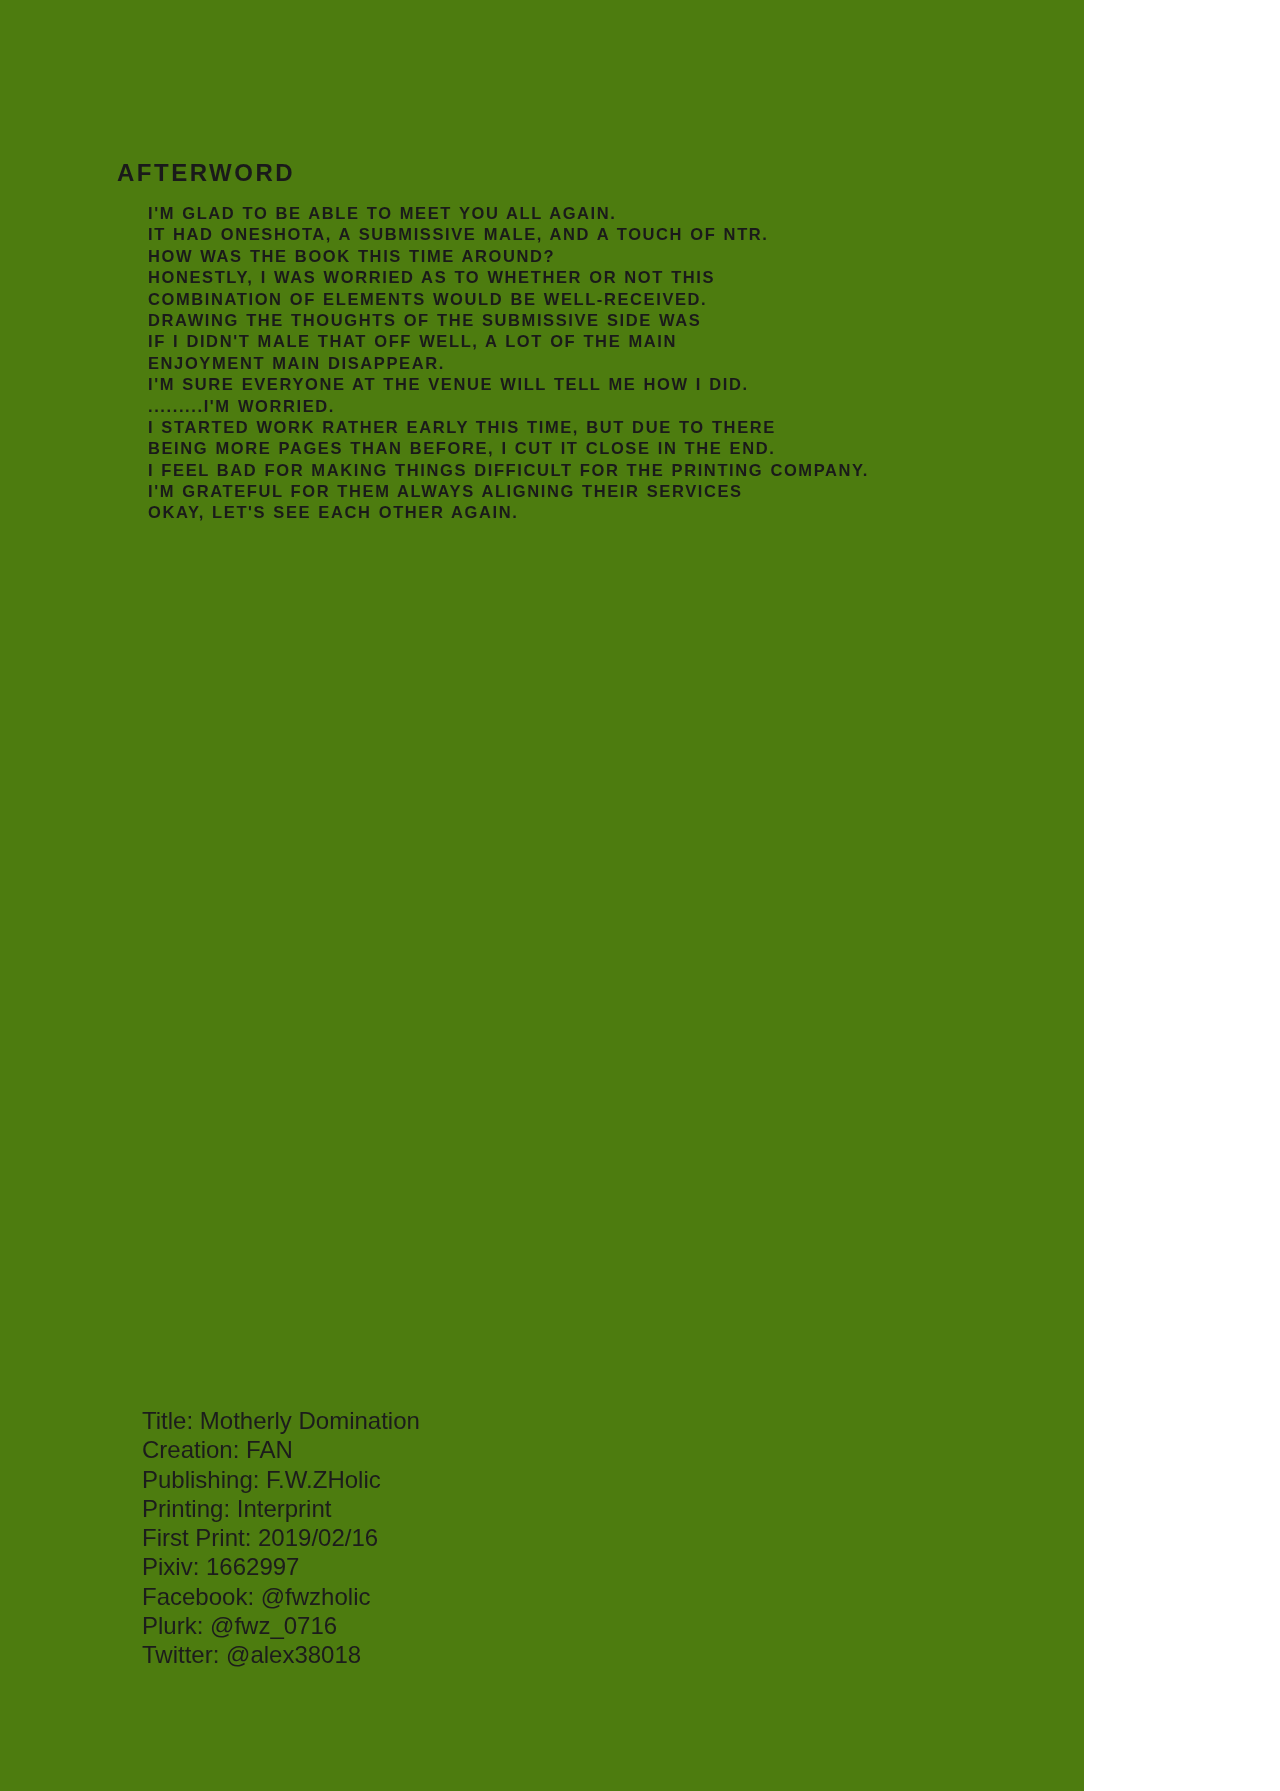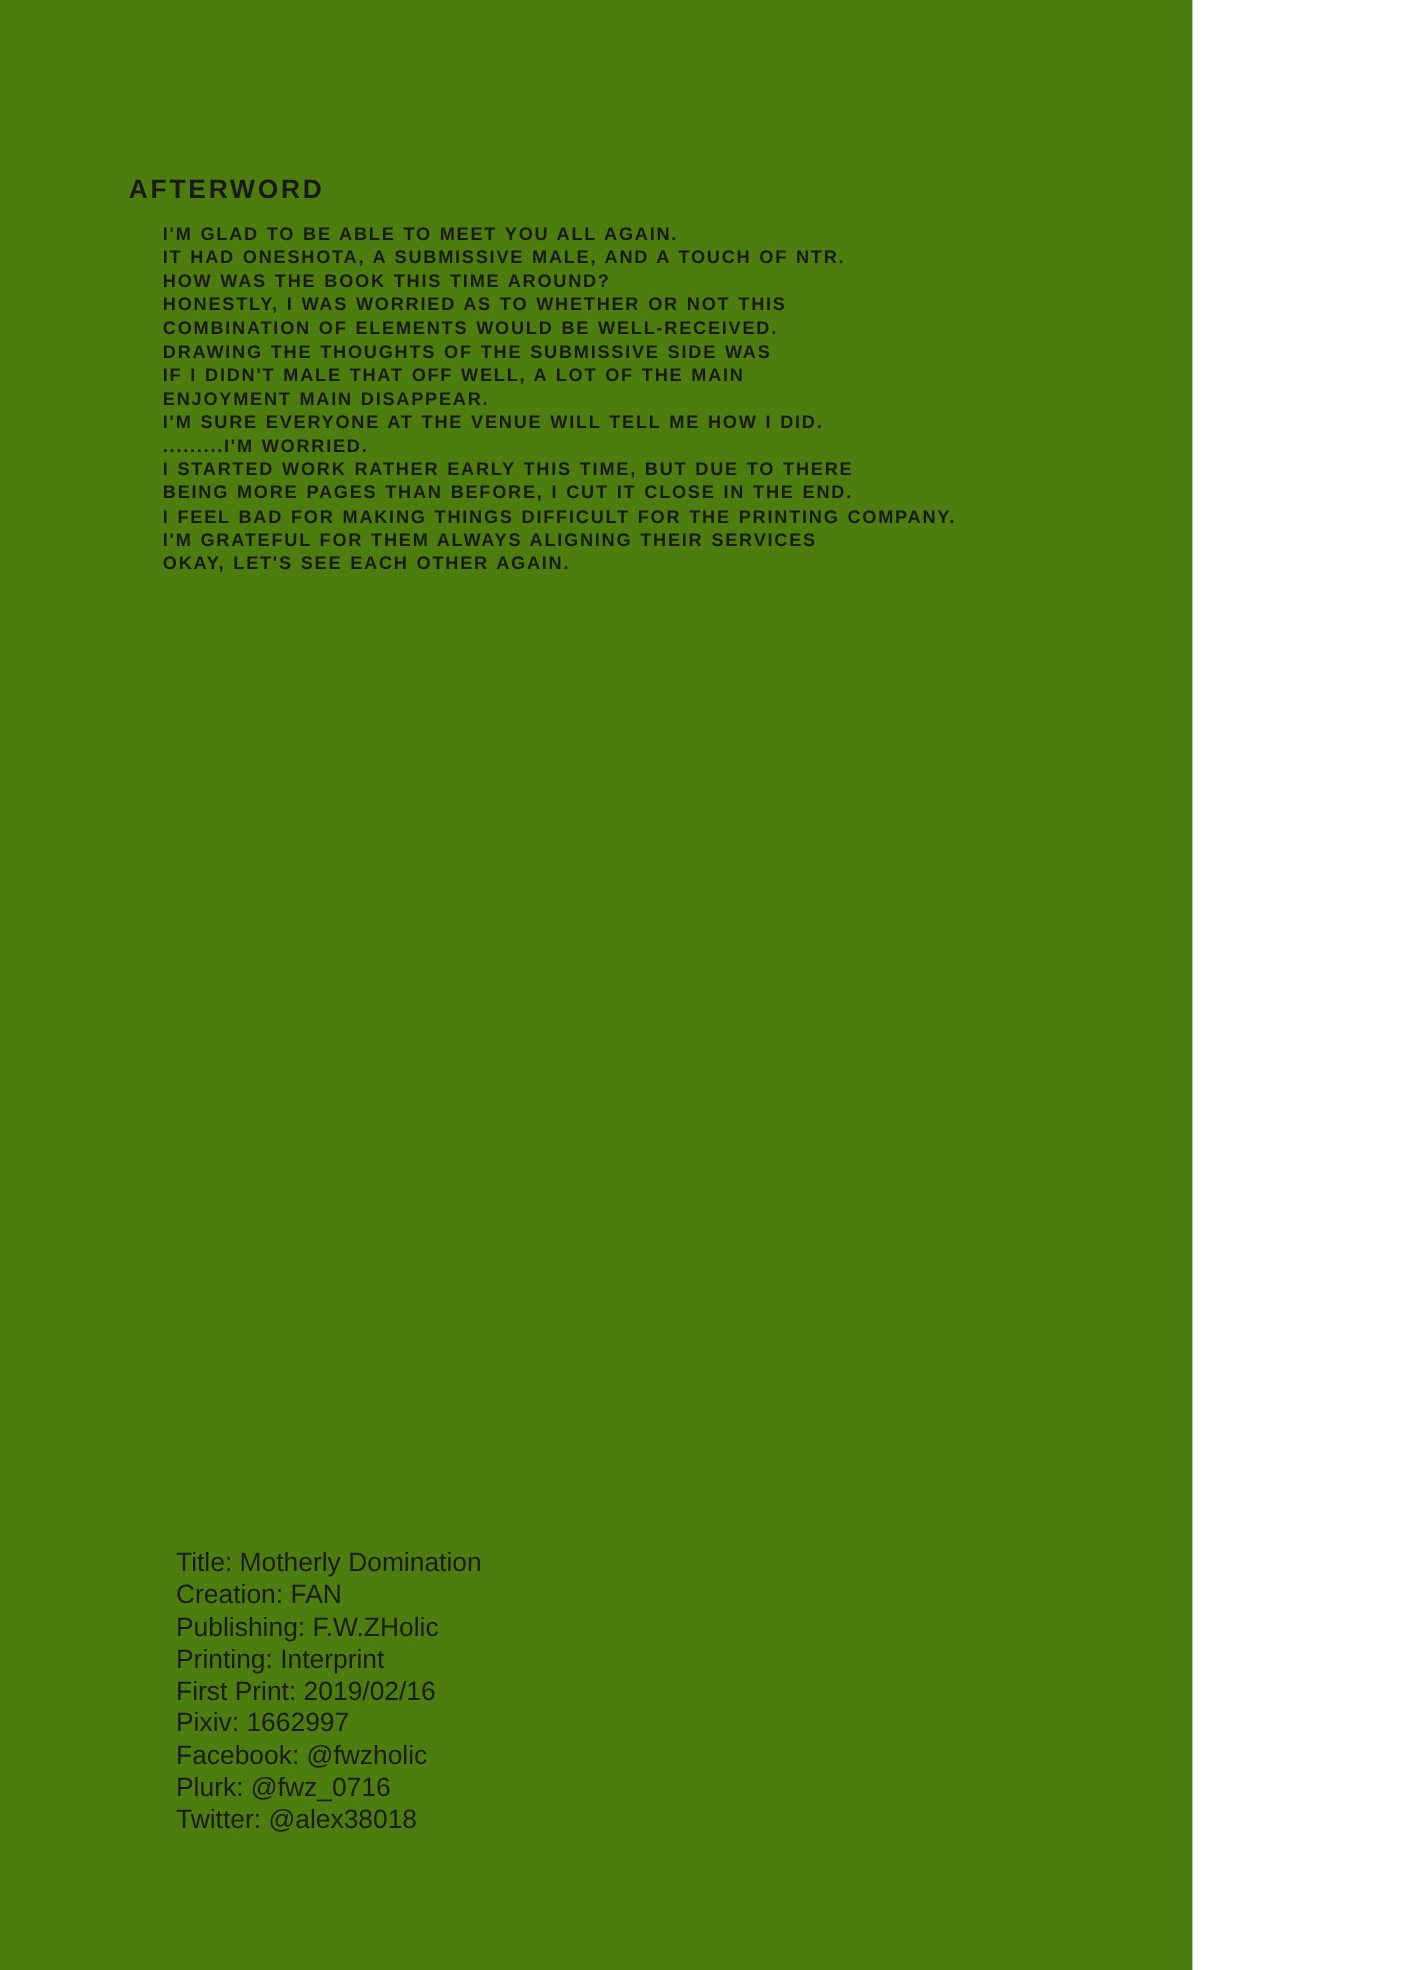--- a/index.html
+++ b/index.html
@@ -41,21 +41,21 @@
       word-spacing: 1px;
       color: #1a1a1a;
       white-space: nowrap;
       margin-left: 31px;
     }
     .afterword-body .line {
       height: 21.4px;
     }
     .credits-block {
       position: absolute;
-      left: 160px;
+      left: 142px;
       top: 1406px;
       font-size: 24px;
       font-weight: 400;
       line-height: 29.3px;
       letter-spacing: 0px;
       color: #1c1c1c;
       white-space: nowrap;
     }
     .credits-block .line {
       height: 29.3px;

